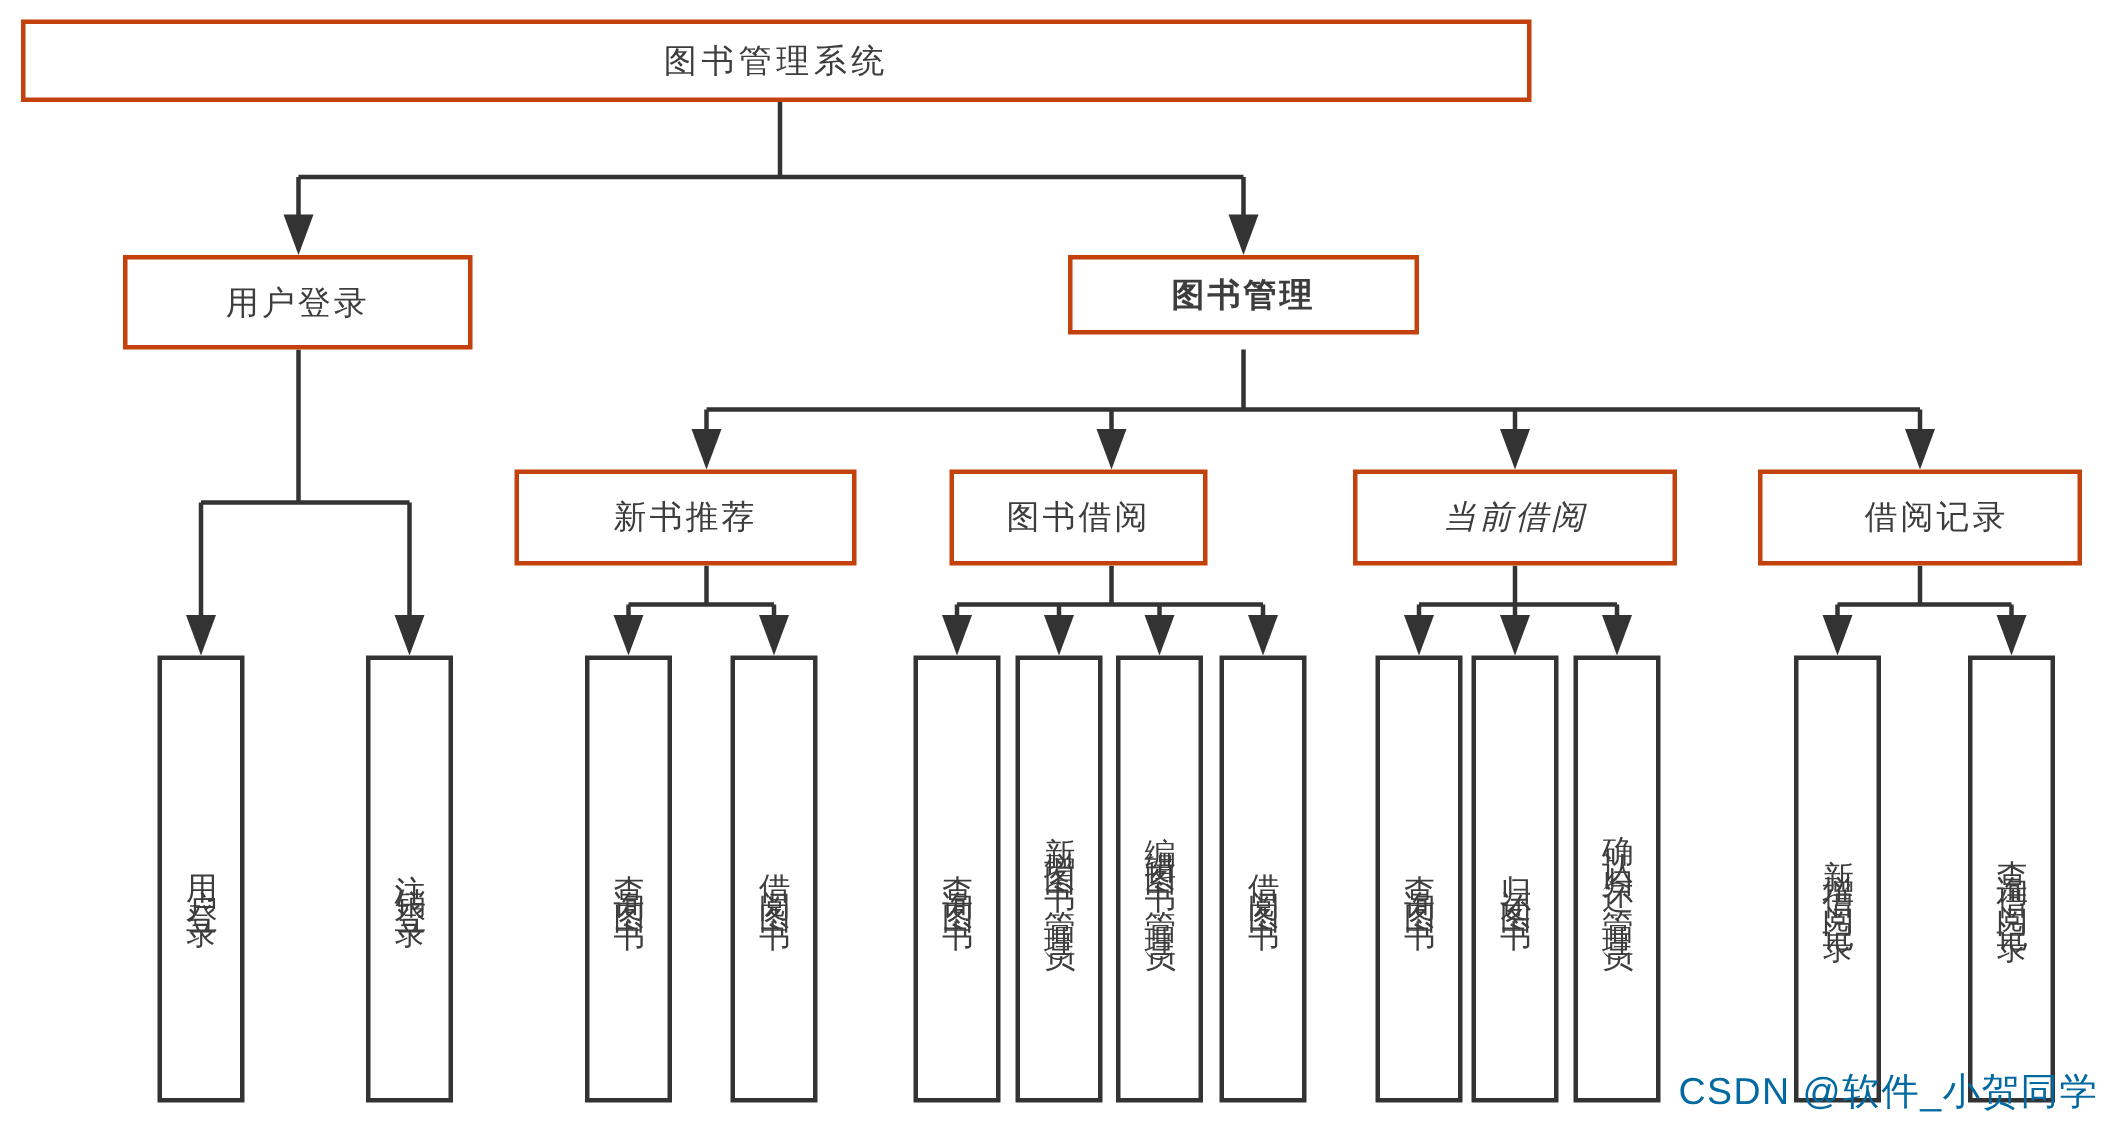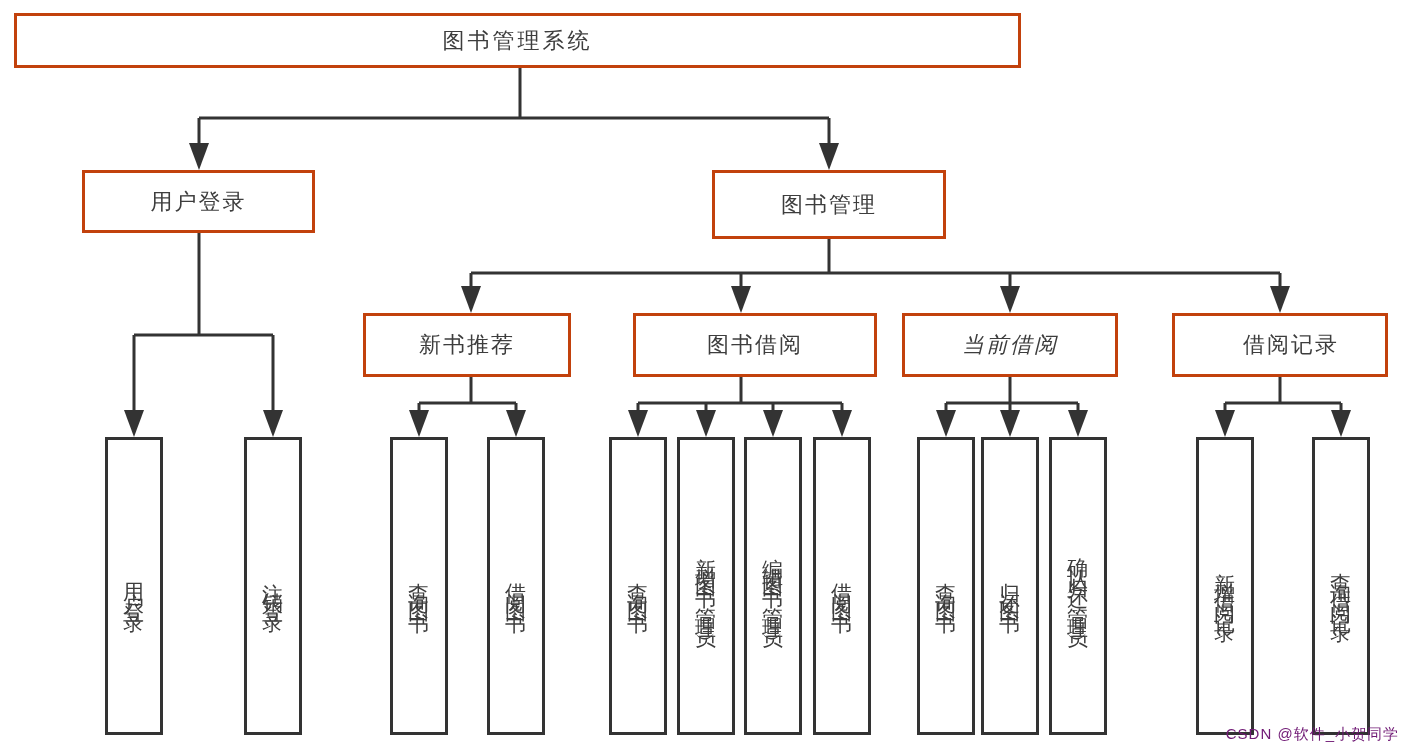--- a/index.html
+++ b/index.html
@@ -52,23 +52,23 @@
     font-size: 21px;
     letter-spacing: 10px;
     color: #3d3d3d;
     line-height: 1;
     white-space: nowrap;
   }
   #watermark {
     position: absolute;
     right: 6px;
     bottom: 3px;
-    font-size: 15px;
+    font-size: 25px;
     letter-spacing: 1px;
-    color: #701a75;
+    color: #0369a1;
     white-space: nowrap;
     z-index: 5;
   }
 </style>
 </head>
 <body>
 
 <div id="canvas">
 
   <svg id="connectors" viewBox="0 0 1405 747" xmlns="http://www.w3.org/2000/svg">
@@ -102,28 +102,28 @@
     </g>
   </svg>
 
   <div class="box" style="left:14px; top:13px; width:1007px; height:55px;">
     <span class="h-label root-label">图书管理系统</span>
   </div>
 
   <div class="box" style="left:82px; top:170px; width:233px; height:63px;">
     <span class="h-label">用户登录</span>
   </div>
-  <div class="box" style="left:712px; top:170px; width:234px; height:69px;">
+  <div class="box" style="left:712px; top:170px; width:234px; height:53px;font-weight:bold;">
     <span class="h-label">图书管理</span>
   </div>
 
-  <div class="box" style="left:363px; top:313px; width:208px; height:64px;">
+  <div class="box" style="left:343px; top:313px; width:228px; height:64px;">
     <span class="h-label">新书推荐</span>
   </div>
-  <div class="box" style="left:633px; top:313px; width:244px; height:64px;">
+  <div class="box" style="left:633px; top:313px; width:172px; height:64px;">
     <span class="h-label">图书借阅</span>
   </div>
   <div class="box" style="left:902px; top:313px; width:216px; height:64px;font-style:italic;">
     <span class="h-label">当前借阅</span>
   </div>
   <div class="box" style="left:1172px; top:313px; width:216px; height:64px;padding-left:22px;">
     <span class="h-label">借阅记录</span>
   </div>
 
   <div class="leaf" style="left:105px;">

